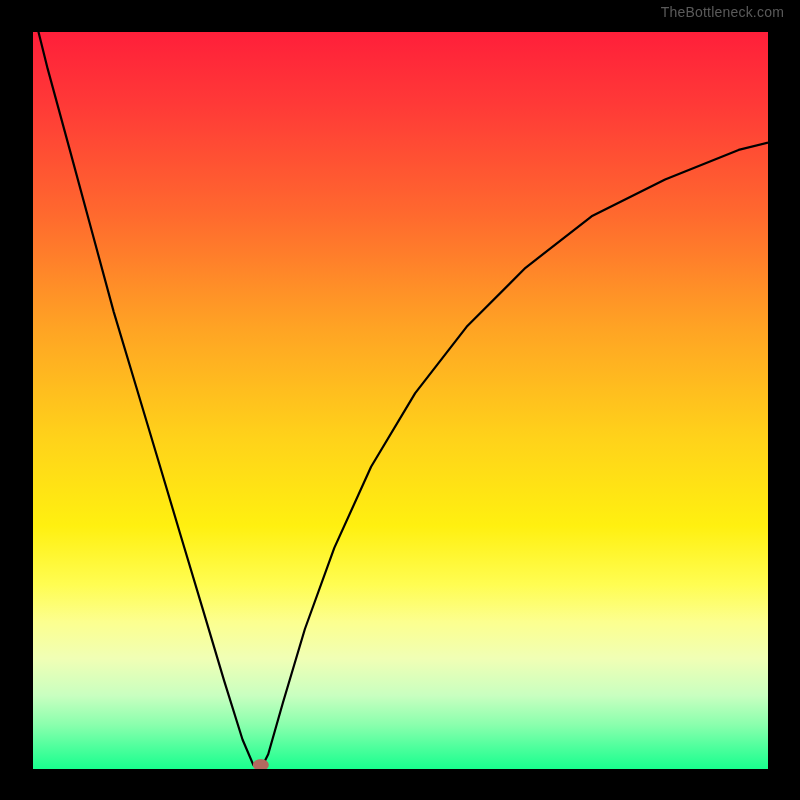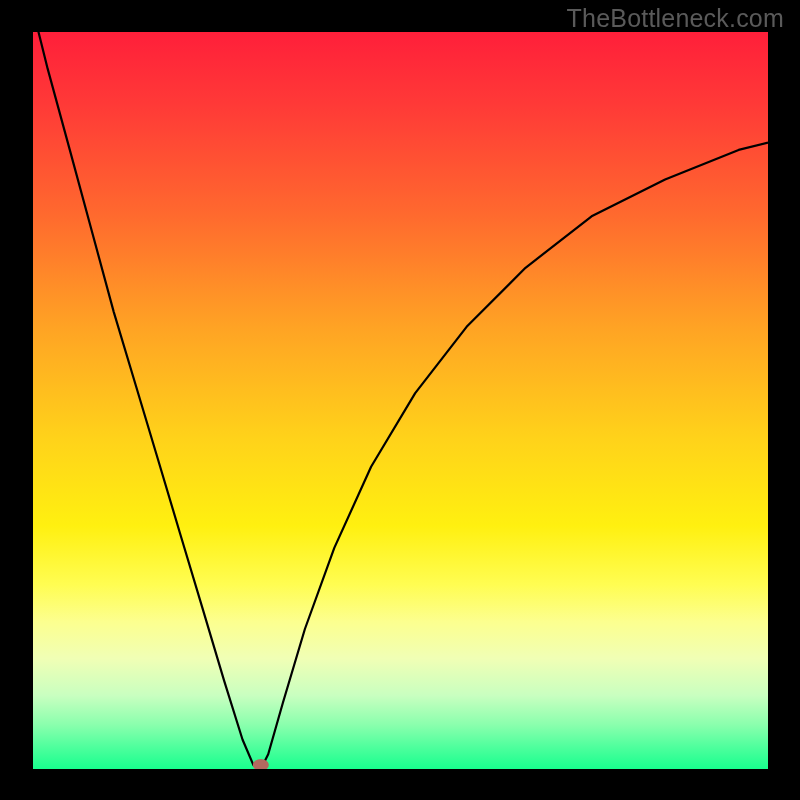--- a/index.html
+++ b/index.html
@@ -44,21 +44,21 @@
     left: 33px;
     top: 32px;
     width: 735px;
     height: 737px;
   }
   .watermark {
     position: absolute;
     top: 4px;
     right: 16px;
     color: #5a5a5a;
-    font-size: 25px;
+    font-size: 14px;
     letter-spacing: 0.2px;
     user-select: none;
   }
 </style>
 </head>
 <body>
 
 <div class="frame">
   <div class="plot-bg"></div>
 

